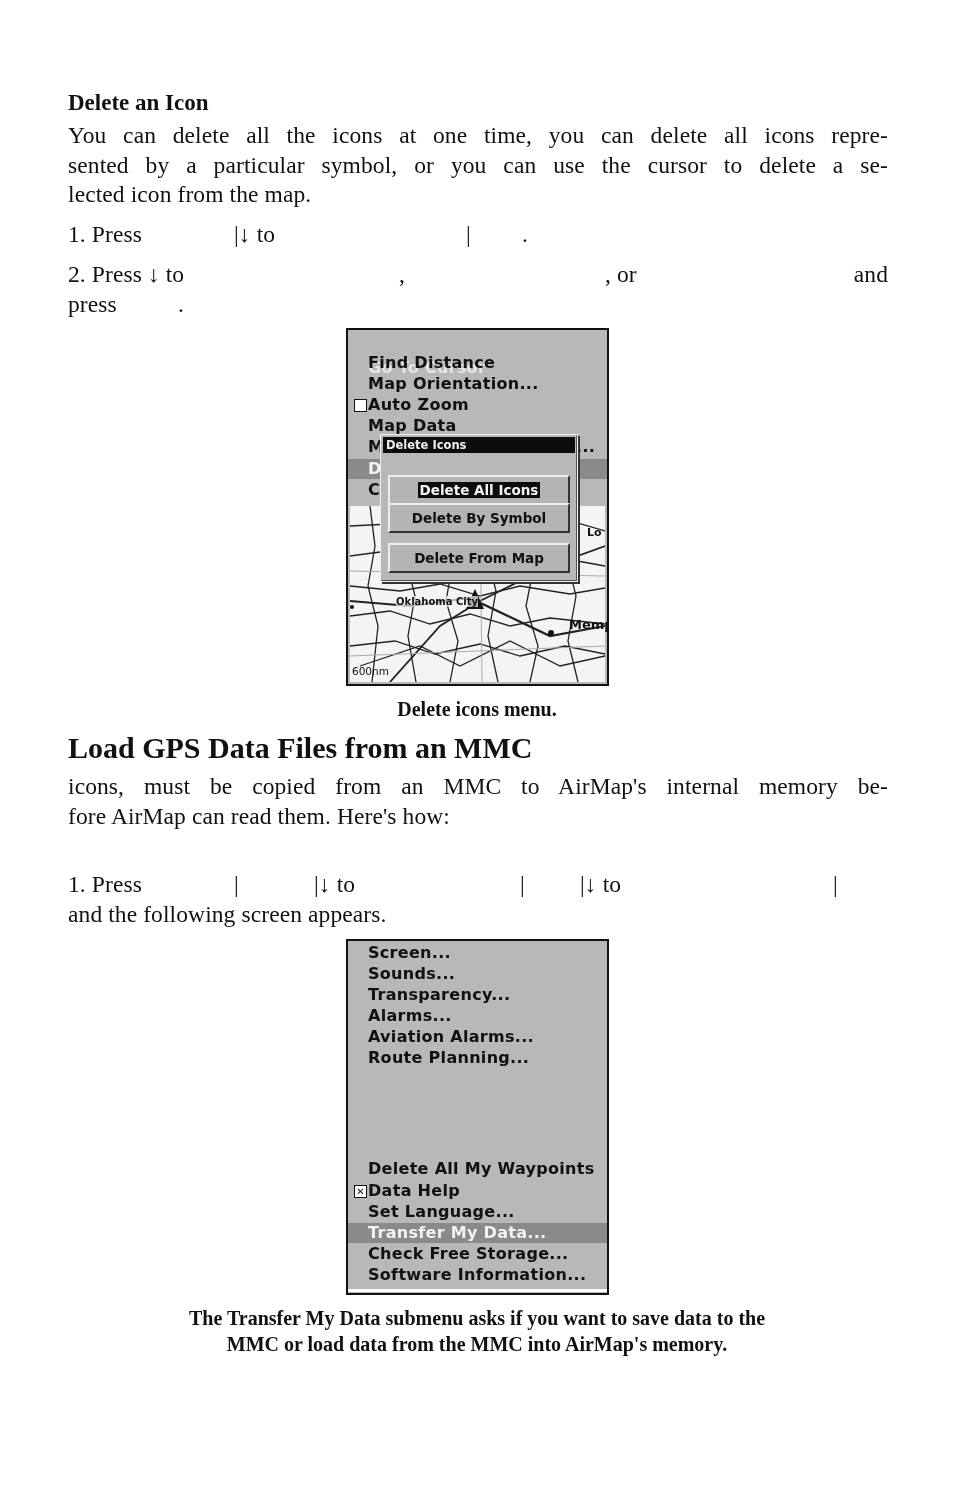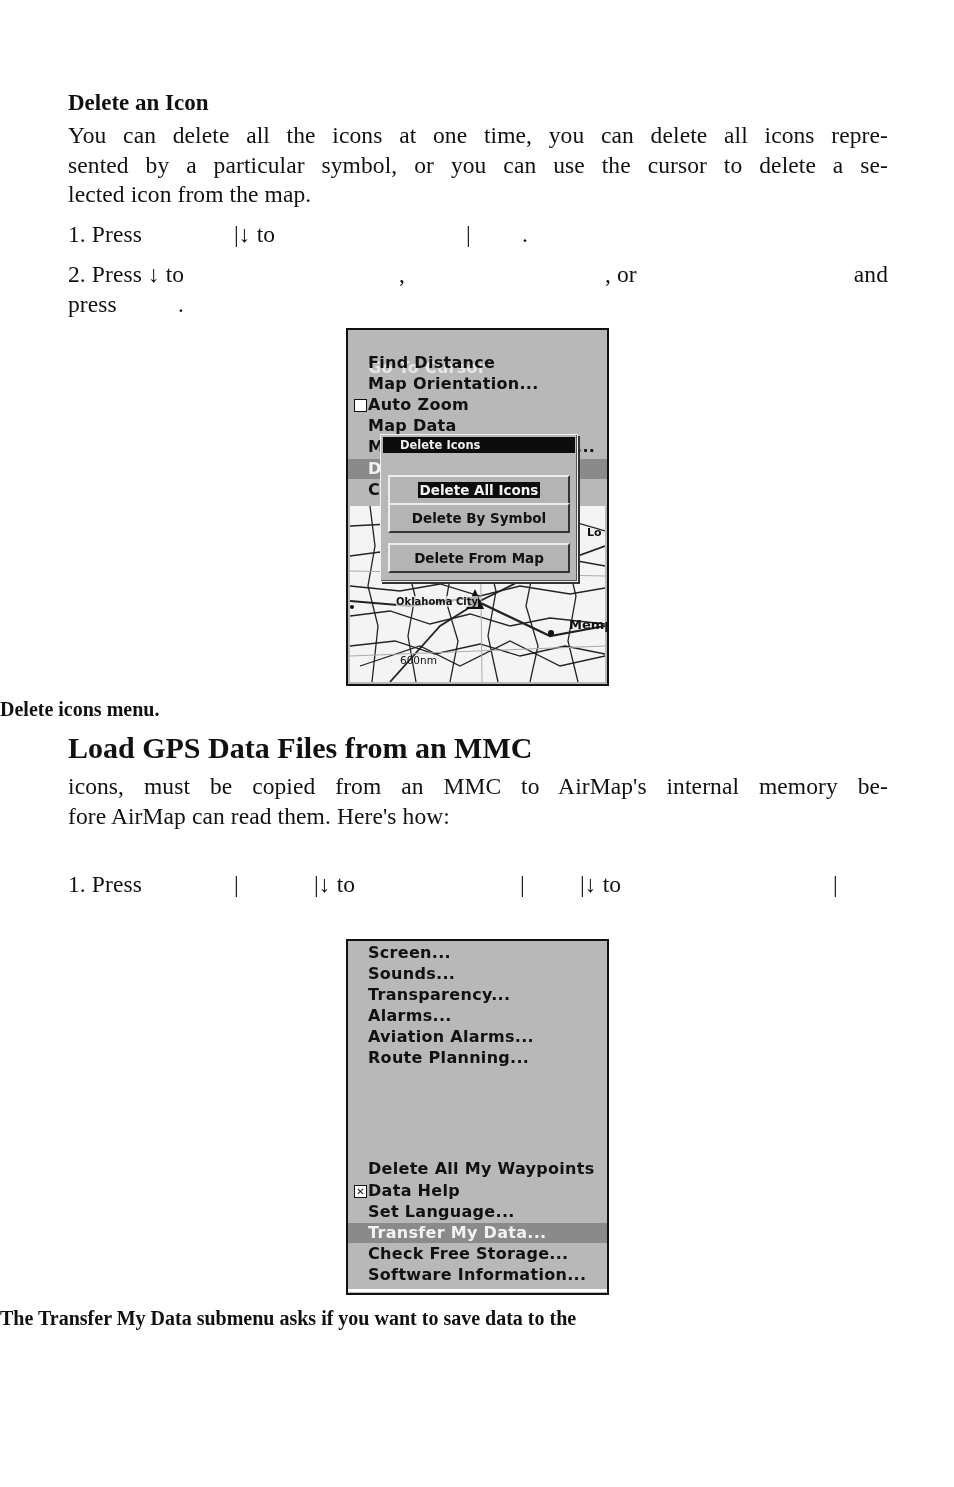--- a/index.html
+++ b/index.html
@@ -2,33 +2,33 @@
 <html><head>
 <meta charset="utf-8">
 <style>
   html, body { margin: 0; padding: 0; background: #ffffff; }
   body { width: 954px; height: 1487px; position: relative; overflow: hidden;
          font-family: "Liberation Serif", "DejaVu Serif", serif; color: #111; }
   .abs { position: absolute; }
   .body-text { font-size: 23.5px; line-height: 29.5px; letter-spacing: 0.1px; }
   .h-small { font-weight: bold; font-size: 23px; }
   .h-large { font-weight: bold; font-size: 30px; }
-  .caption { font-weight: bold; font-size: 20px; text-align: left; line-height: 26px; }
+  .caption { font-weight: bold; font-size: 20px; text-align: center; line-height: 26px; }
   .line { white-space: pre; }
 
   
   .screen { position: absolute; background: #b8b8b8; border: 2px solid #111; overflow: hidden;
             font-family: "DejaVu Sans", "Liberation Sans", sans-serif; font-weight: bold; }
   .menu-item { position: absolute; left: 20px; font-size: 16px; color: #111; line-height: 20px; white-space: nowrap; letter-spacing: 0.3px; }
   .menu-item.dim { color: #e6e6e6; }
   .menu-item.sel-bar { left: 0; right: 0; padding-left: 20px; background: #8a8a8a; color: #f2f2f2; }
   .checkbox { position: absolute; width: 11px; height: 11px; background: #fff; border: 1px solid #111; font-size: 10px; line-height: 11px; text-align: center; color: #111; }
 
   .dialog { position: absolute; background: #b8b8b8; border: 1px solid #f0f0f0; box-shadow: 2px 2px 0 #333, inset -1px -1px 0 #555; }
-  .dialog-title { background: #0c0c0c; color: #f0f0f0; font-size: 11.5px; height: 16px; line-height: 16px; padding-left: 17px; margin: 2px; }
+  .dialog-title { background: #0c0c0c; color: #f0f0f0; font-size: 11.5px; height: 16px; line-height: 16px; padding-left: 3px; margin: 2px; }
   .dlg-btn { position: absolute; background: #b4b4b4; border-top: 2px solid #eee; border-left: 2px solid #eee; border-right: 2px solid #333; border-bottom: 2px solid #333; font-size: 13.5px; text-align: center; color: #111; }
   .dlg-btn .hl { background: #0c0c0c; color: #f4f4f4; padding: 0 2px; }
   .map { position: absolute; left: 2px; right: 2px; bottom: 2px; background: #f4f4f4; }
   .q-icon { position: absolute; width: 32px; height: 32px; border-radius: 50%; background: #555; border: 1px solid #111; color: #eee; font-size: 24px; line-height: 32px; text-align: center; }
   .rule { position: absolute; height: 0; border-top: 1px solid #111; }
 </style>
 </head>
 <body>
 
 <div class="abs h-small" style="left:68px; top:90px;">Delete an Icon</div>
@@ -90,21 +90,21 @@
           <path d="M130 0 L132 176"></path>
           <path d="M0 150 L255 140"></path>
       </g>
       <circle cx="201" cy="127" r="3" fill="#111"></circle>
       <circle cx="2" cy="101" r="2" fill="#111"></circle>
     </svg>
     <div class="abs" style="left:116px; top:83px; width:0; height:0; border-left:9px solid transparent; border-right:9px solid transparent; border-bottom:20px solid #111;"></div>
     <div class="abs" style="left:46px; top:90px; font-size:10px; color:#111; background:rgba(244,244,244,0.7);">Oklahoma City</div>
     <div class="abs" style="left:219px; top:111px; font-size:13px; color:#111;">Memp</div>
     <div class="abs" style="left:237px; top:20px; font-size:11px; color:#111;">Lo</div>
-    <div class="abs" style="left:2px; bottom:16px; font-size:10.5px; font-weight:normal; color:#111;margin-left:48px;">600nm</div>
+    <div class="abs" style="left:2px; bottom:5px; font-size:10.5px; font-weight:normal; color:#111;">600nm</div>
   </div>
 
   <div class="dialog" style="left:32px; top:104px; width:196px; height:146px;">
     <div class="dialog-title">Delete Icons</div>
     <div class="dlg-btn" style="left:7px; top:28px; width:178px; height:26px; line-height:26px;margin-top:12px;">
       <span class="hl">Delete All Icons</span>
     </div>
     <div class="dlg-btn" style="left:7px; top:68px; width:178px; height:26px; line-height:26px;">
       <span>Delete By Symbol</span>
     </div>
@@ -123,20 +123,21 @@
   <div class="line">fore AirMap can read them. Here's how:</div>
 </div>
 
 <div class="abs body-text" style="left:68px; top:870px; width:820px; height:60px;">
   <span class="abs" style="left:0;">1. Press</span>
   <span class="abs" style="left:166px;">|</span>
   <span class="abs" style="left:246px;">|↓ to</span>
   <span class="abs" style="left:452px;">|</span>
   <span class="abs" style="left:512px;">|↓ to</span>
   <span class="abs" style="left:765px;">|</span>
+  <span class="abs" style="left:0; top:30px;">and the following screen appears.</span>
 </div>
 
 <div class="screen" style="left:346px; top:939px; width:259px; height:352px;">
   <div class="menu-item" style="top:2px;">Screen...</div>
   <div class="menu-item" style="top:23px;">Sounds...</div>
   <div class="menu-item" style="top:44px;">Transparency...</div>
   <div class="menu-item" style="top:65px;">Alarms...</div>
   <div class="menu-item" style="top:86px;">Aviation Alarms...</div>
   <div class="menu-item" style="top:107px;">Route Planning...</div>
 
@@ -146,13 +147,14 @@
   <div class="menu-item" style="top:261px;">Set Language...</div>
   <div class="menu-item sel-bar" style="top:282px;">Transfer My Data...</div>
   <div class="menu-item" style="top:303px;">Check Free Storage...</div>
   <div class="menu-item" style="top:324px;">Software Information...</div>
   <div class="rule" style="left:0; right:0; bottom:1px; border-top:3px solid #fff;"></div>
 
 </div>
 
 <div class="abs caption" style="left:0; width:954px; top:1305px;">
   <div>The Transfer My Data submenu asks if you want to save data to the</div>
+  <div>MMC or load data from the MMC into AirMap's memory.</div>
 </div>
 
 </body></html>

